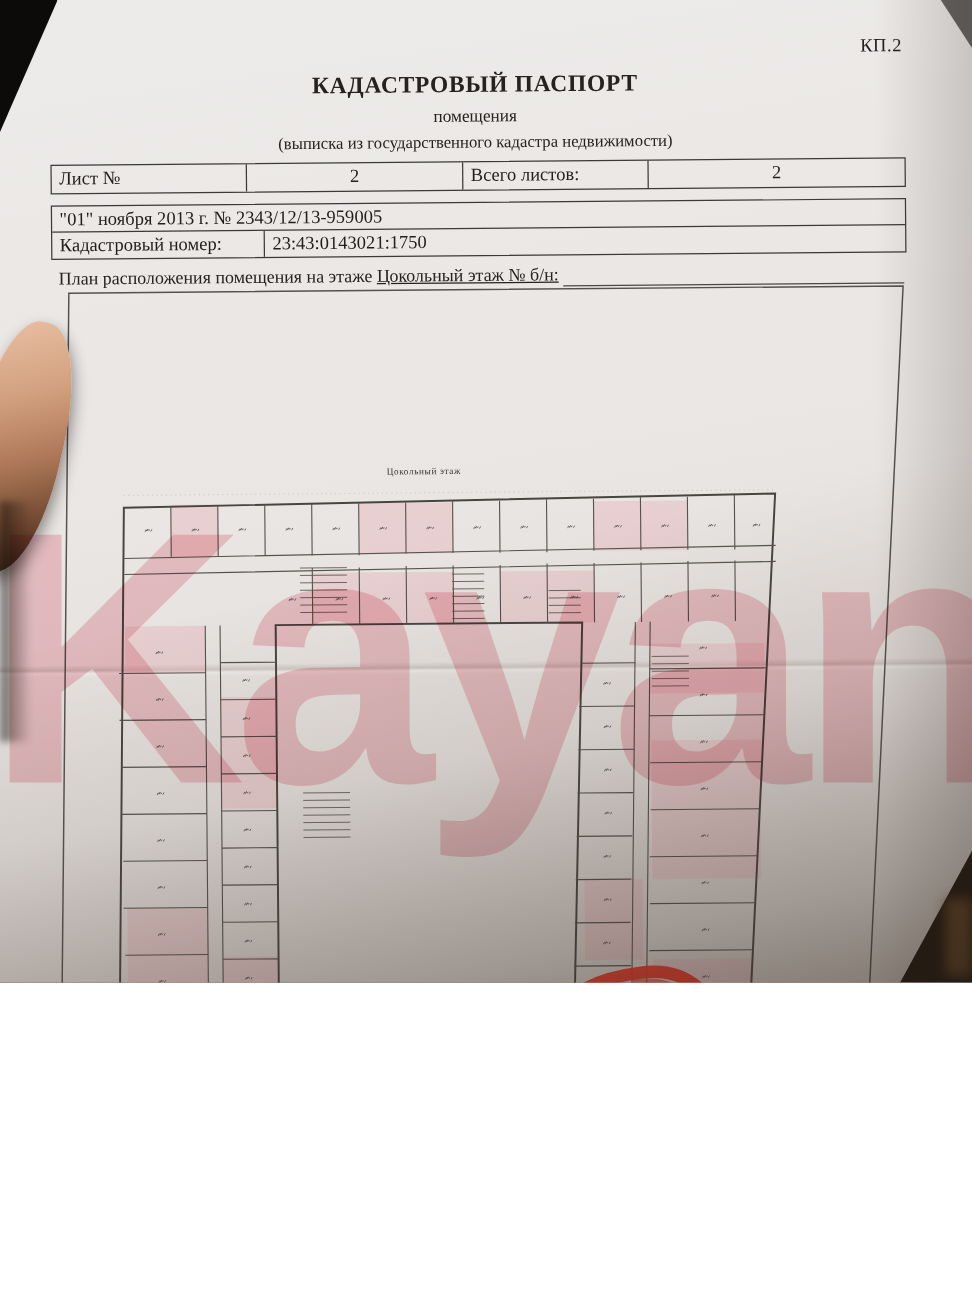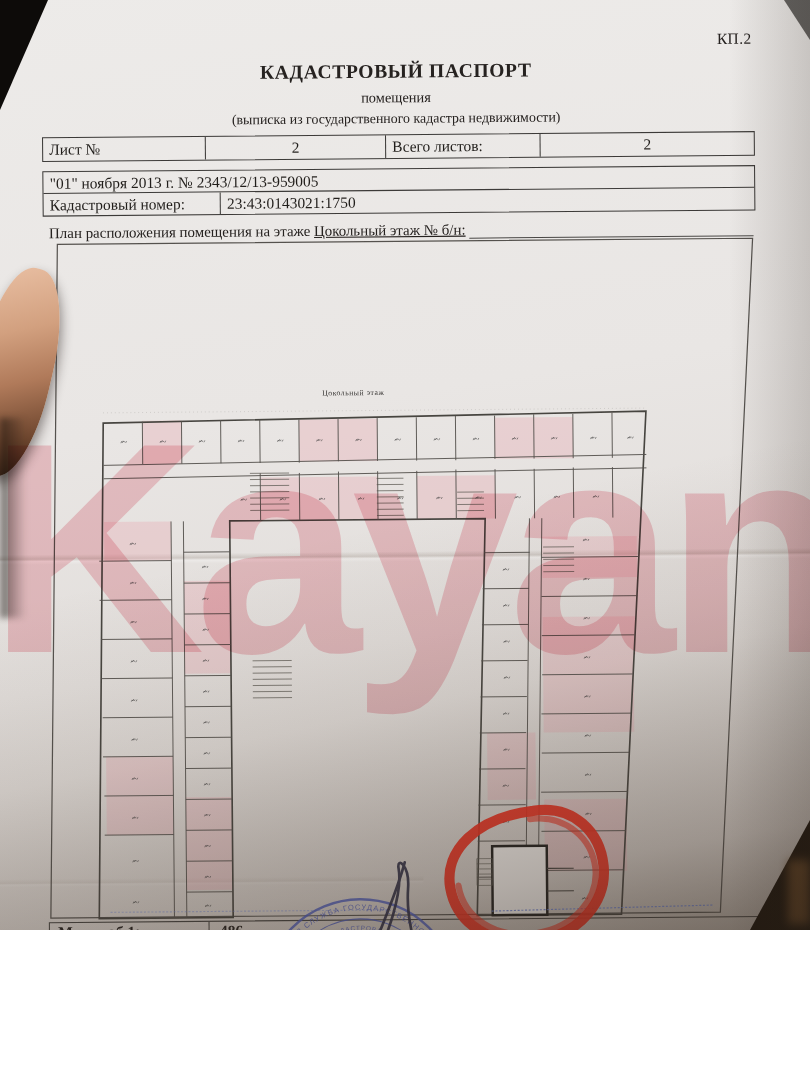--- a/index.html
+++ b/index.html
@@ -1,16 +1,16 @@
 <!DOCTYPE html>
 <html><head>
 <meta charset="utf-8">
 <style>
   html,body{margin:0;padding:0;}
-  .shot{position:relative;width:810px;height:930px;overflow:hidden;background:#0e0b08;
+  .shot{position:relative;width:810px;height:819px;overflow:hidden;background:#0e0b08;
         font-family:"Liberation Serif", serif;color:#211e1b;}
   .paper{position:absolute;left:0;top:0;width:810px;height:1080px;
          transform:rotate(-0.5deg) scale(1.03);transform-origin:50% 50%;
          background:linear-gradient(172deg,#edebe9 0%,#e9e6e4 38%,#e2dedb 58%,#cfc9c4 78%,#a79d93 92%,#877d72 100%);}
   .crease{position:absolute;pointer-events:none;}
   .abs{position:absolute;}
   .doc-text{color:#262220;}
   
   .kp-code{font-size:15px;letter-spacing:.4px;}
   .title{font-size:19px;font-weight:bold;letter-spacing:.6px;text-align:center;}

